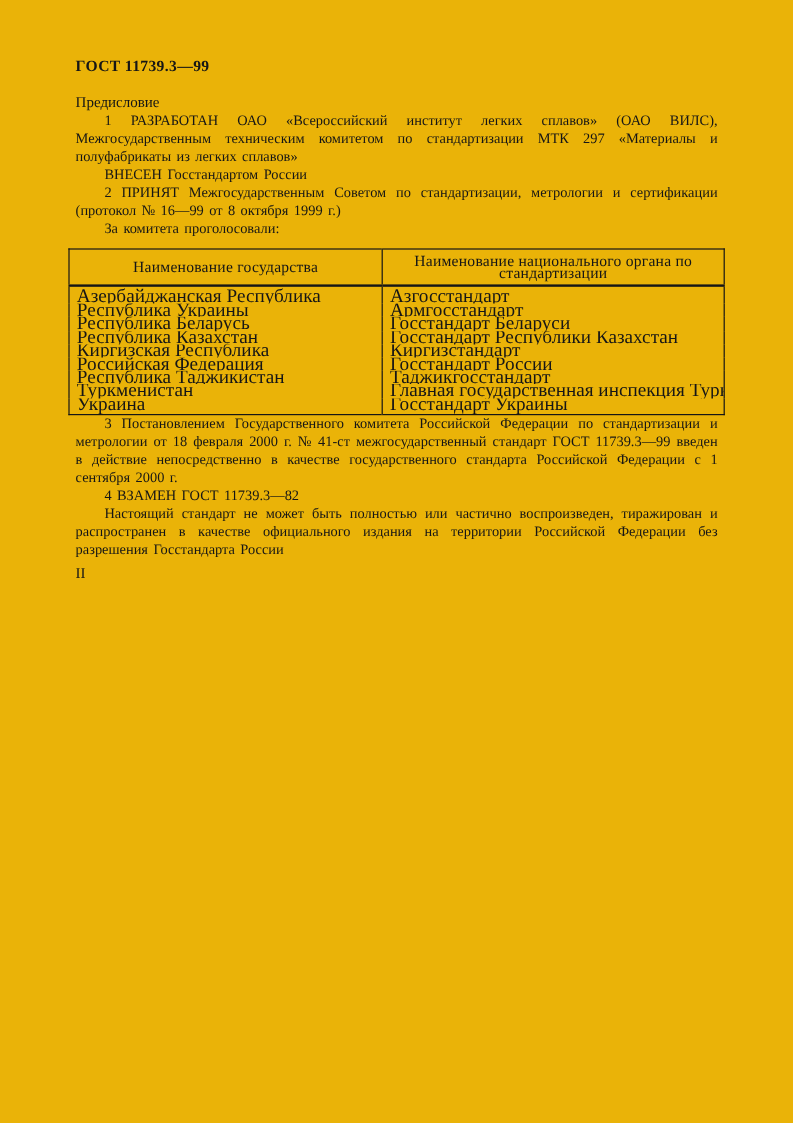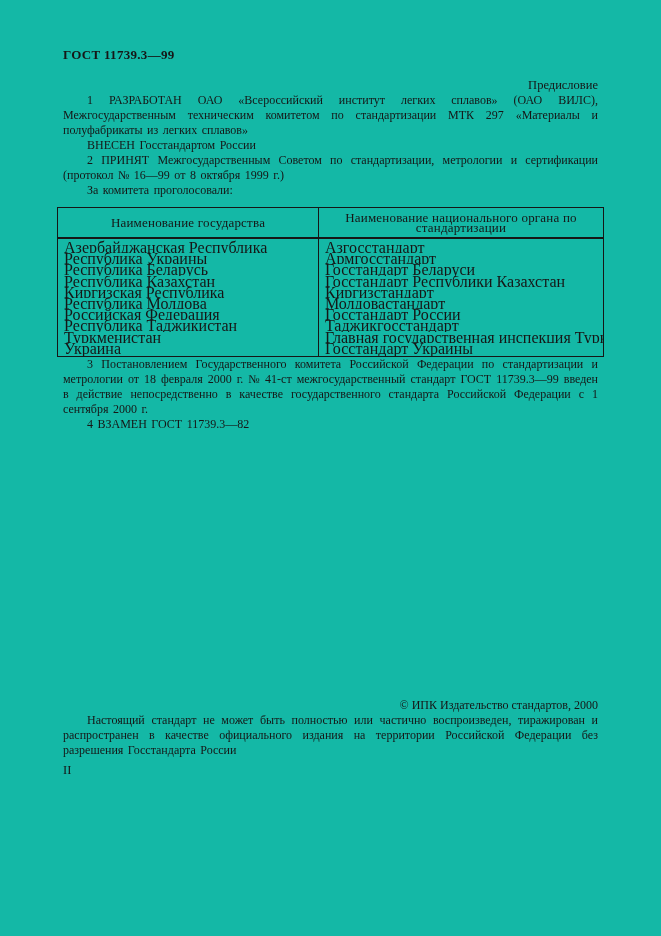--- a/index.html
+++ b/index.html
@@ -1,36 +1,36 @@
 <!DOCTYPE html>
 <html><head>
 <meta charset="utf-8">
 <style>
   html, body { margin: 0; padding: 0; background: #ffffff; }
   .page {
     position: relative;
     width: 661px;
     height: 936px;
     box-sizing: border-box;
-    background: #14b8a6;
+    background: #eab308;
     padding: 47px 63px 0 63px;
     font-family: "Liberation Serif", "DejaVu Serif", serif;
     font-size: 12px;
     line-height: 15px;
     color: #161616;
     overflow: hidden;
   }
   .doc-code {
     font-weight: bold;
     font-size: 13px;
     letter-spacing: 0.3px;
   }
   .title {
     margin: 16px 0 0 0;
-    text-align: right;
+    text-align: left;
     font-size: 12.5px;
     font-weight: normal;
   }
   p.para {
     margin: 0;
     text-align: justify;
     word-spacing: 1.5px;
   }
   .indent { text-indent: 24px; }
   .left-only { text-align: left; }
@@ -129,24 +129,20 @@
       </tr>
       <tr>
         <td>Республика Казахстан</td>
         <td>Госстандарт Республики Казахстан</td>
       </tr>
       <tr>
         <td>Киргизская Республика</td>
         <td>Киргизстандарт</td>
       </tr>
       <tr>
-        <td>Республика Молдова</td>
-        <td>Молдовастандарт</td>
-      </tr>
-      <tr>
         <td>Российская Федерация</td>
         <td>Госстандарт России</td>
       </tr>
       <tr>
         <td>Республика Таджикистан</td>
         <td>Таджикгосстандарт</td>
       </tr>
       <tr>
         <td>Туркменистан</td>
         <td>Главная государственная инспекция Туркменистана</td>
@@ -155,19 +151,18 @@
         <td>Украина</td>
         <td>Госстандарт Украины</td>
       </tr>
     </tbody>
   </table>
 
   <p class="para indent mt-p3">3 Постановлением Государственного комитета Российской Федерации по стандартизации и метрологии от 18 февраля 2000 г. № 41-ст межгосударственный стандарт ГОСТ 11739.3—99 введен в действие непосредственно в качестве государственного стандарта Российской Федерации с 1 сентября 2000 г.</p>
 
   <p class="para indent left-only mt-p4">4 ВЗАМЕН ГОСТ 11739.3—82</p>
 
-  <div class="copyright">©  ИПК  Издательство стандартов, 2000</div>
 
   <p class="para indent notice">Настоящий стандарт не может быть полностью или частично воспроизведен, тиражирован и распространен в качестве официального издания на территории Российской Федерации без разрешения Госстандарта России</p>
 
   <div class="page-number">II</div>
 
 </div>
 
 </body></html>

